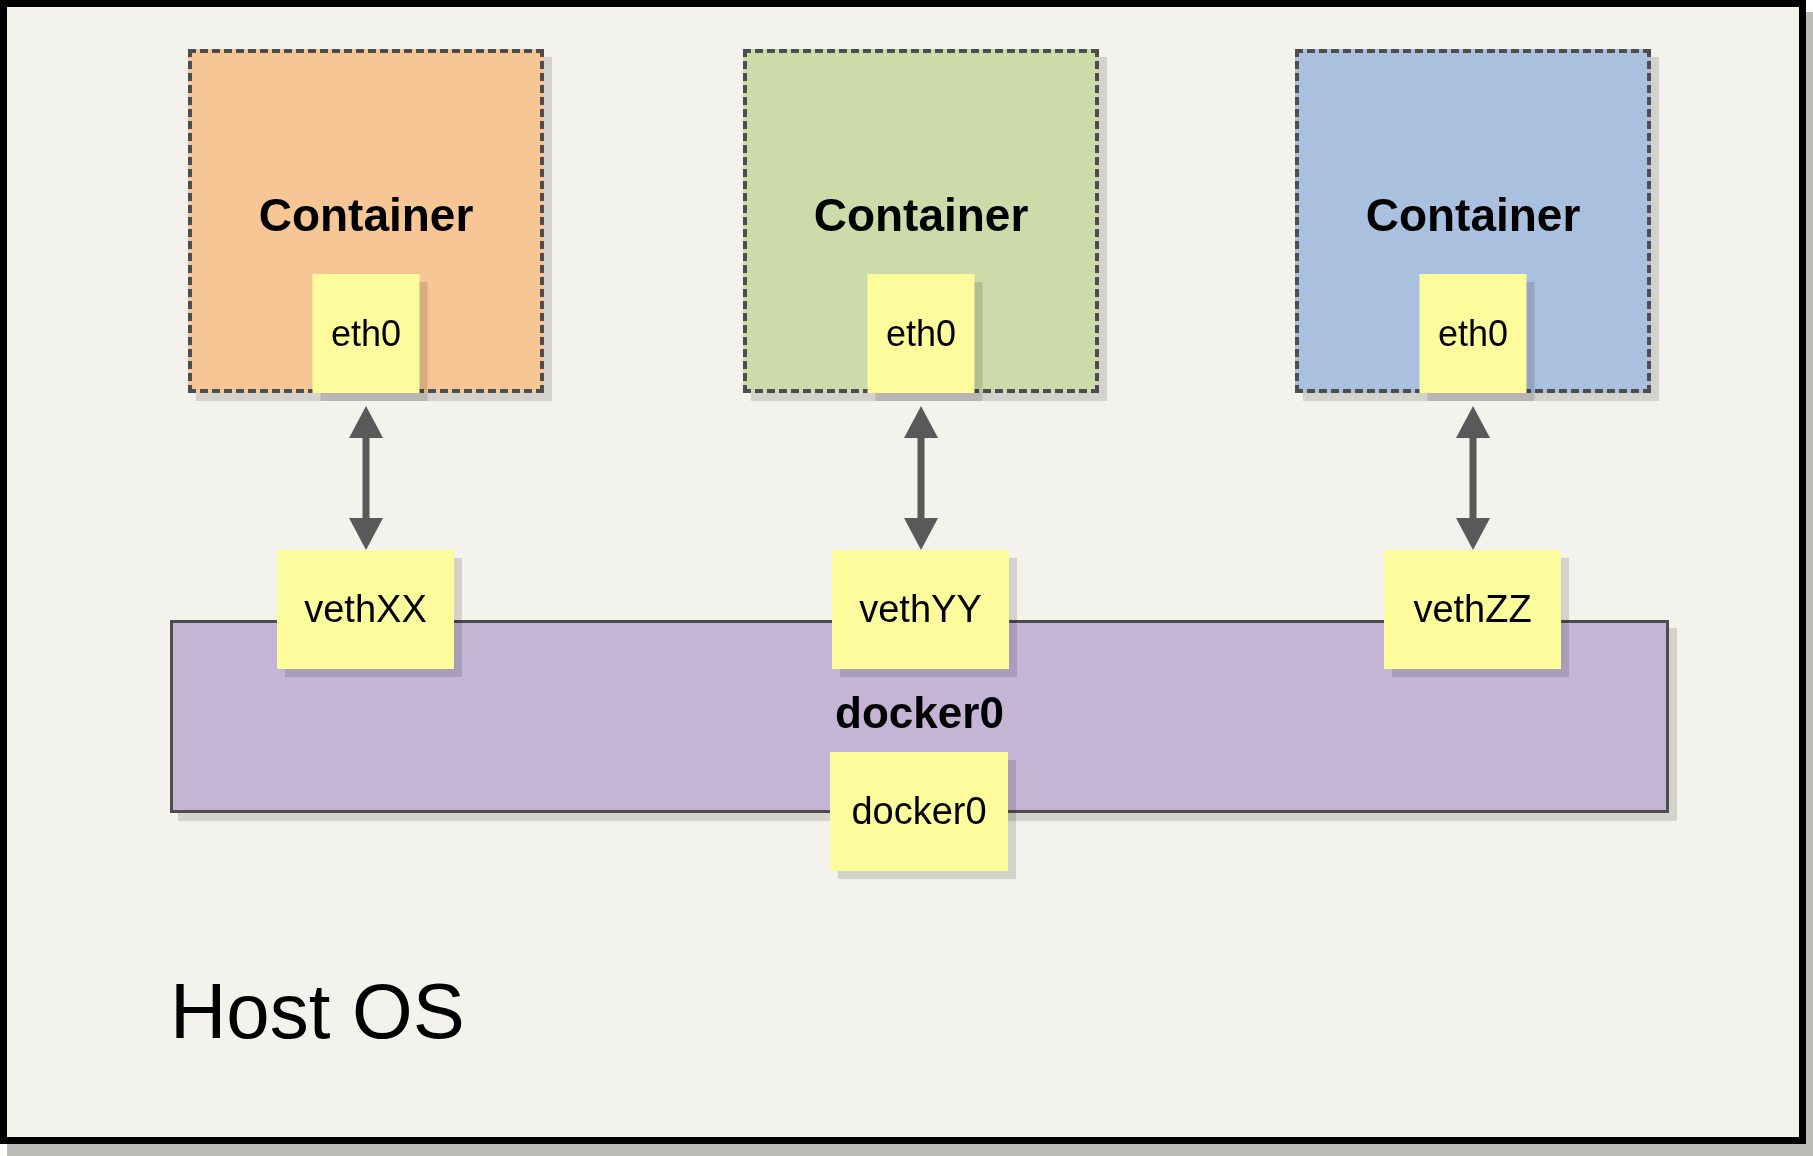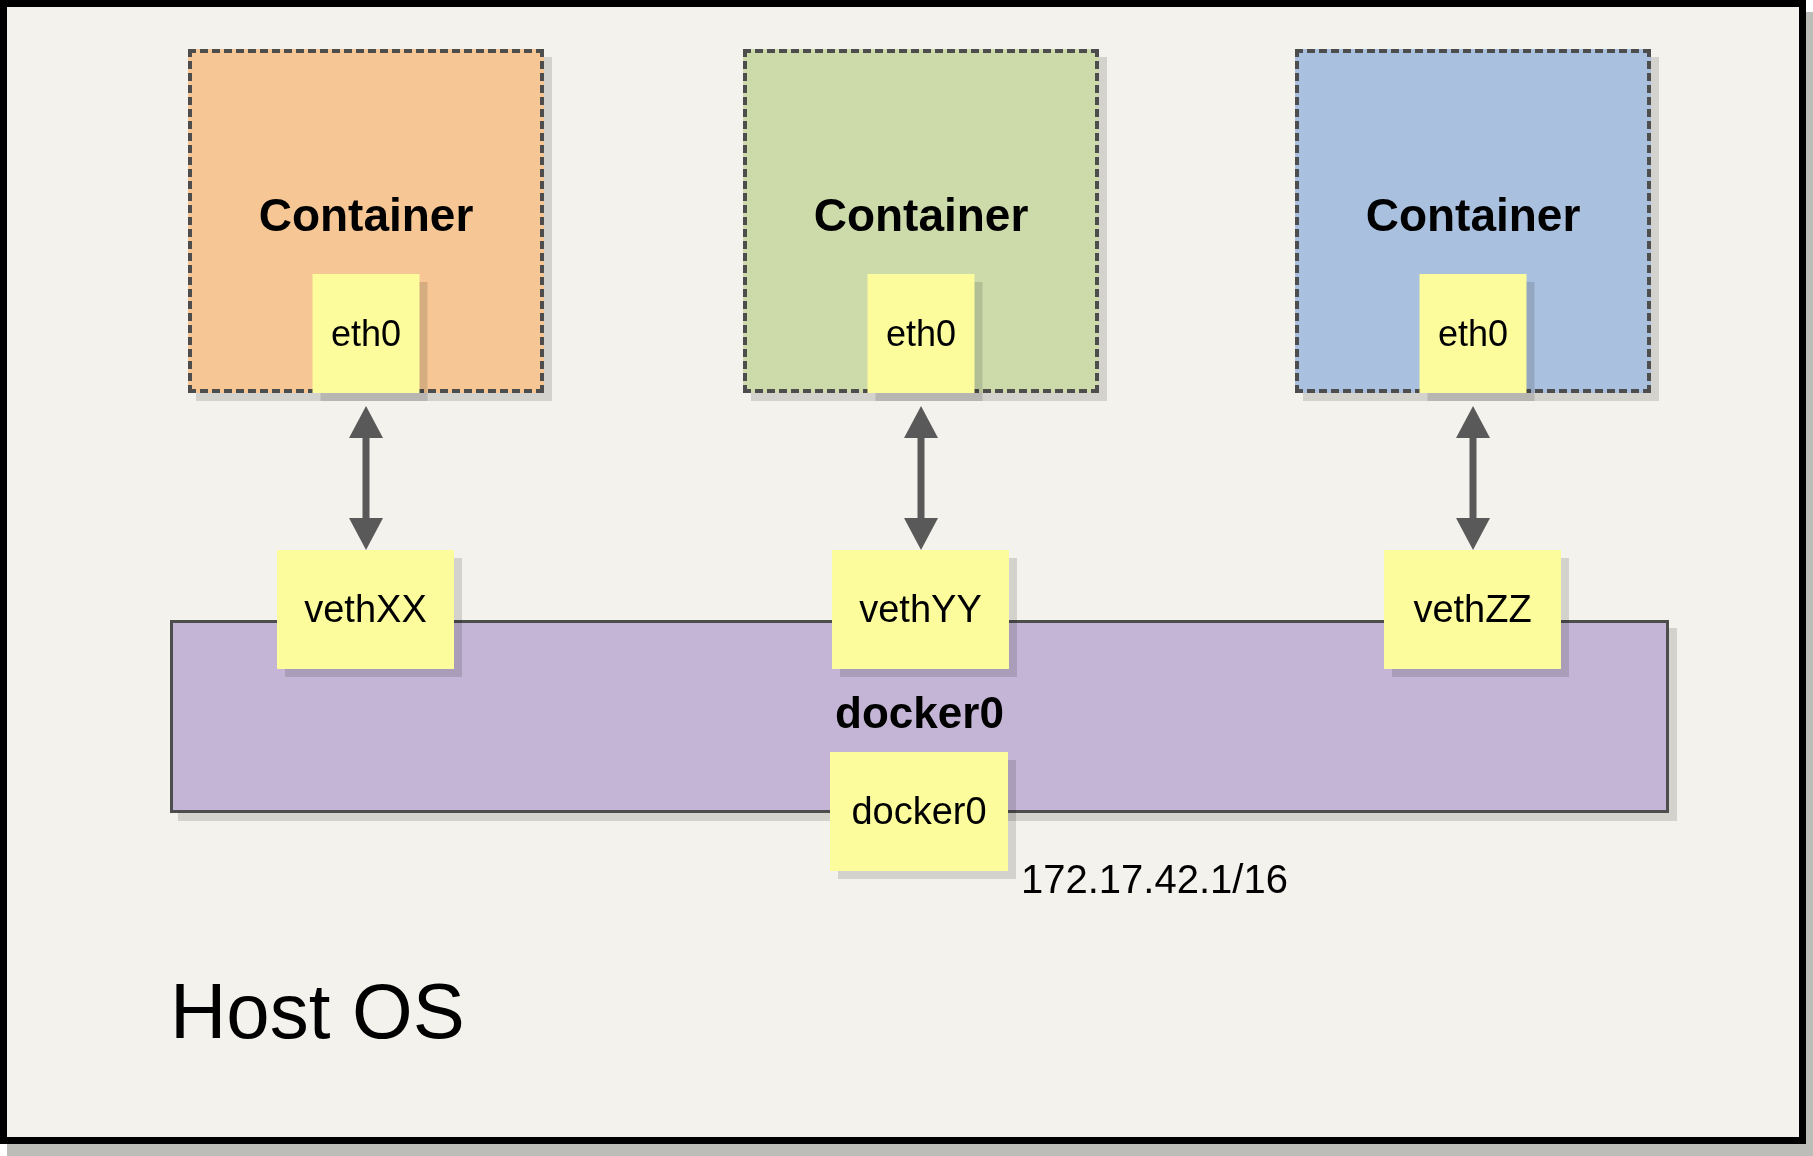--- a/index.html
+++ b/index.html
@@ -134,18 +134,17 @@
       <span>vethYY</span>
     </div>
     <div class="chip veth v3">
       <span>vethZZ</span>
     </div>
 
     <div class="chip docker-if">
       <span>docker0</span>
     </div>
 
-    <div class="ip-label">172.17.42.1/16</div>
 
     <div class="host-title">Host OS</div>
 
   </div>
 </div>
 
 </body></html>

